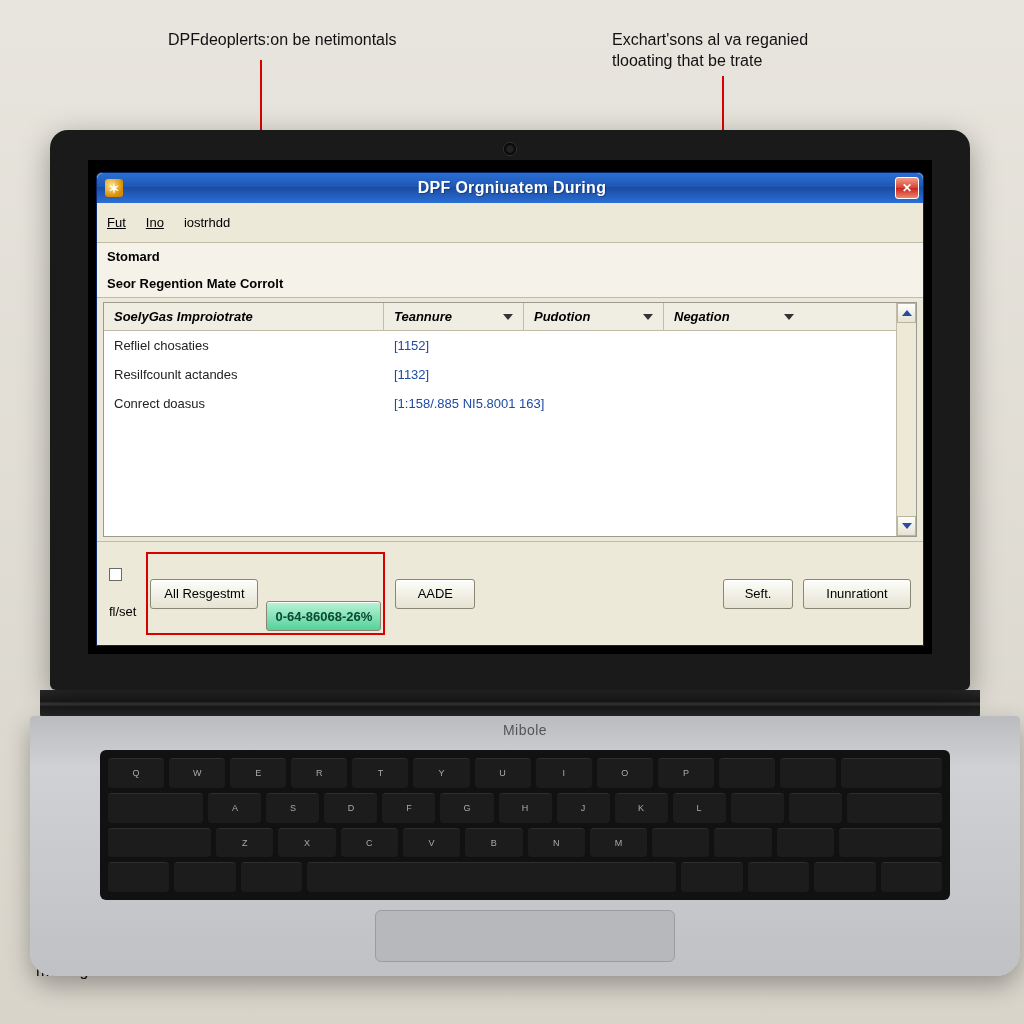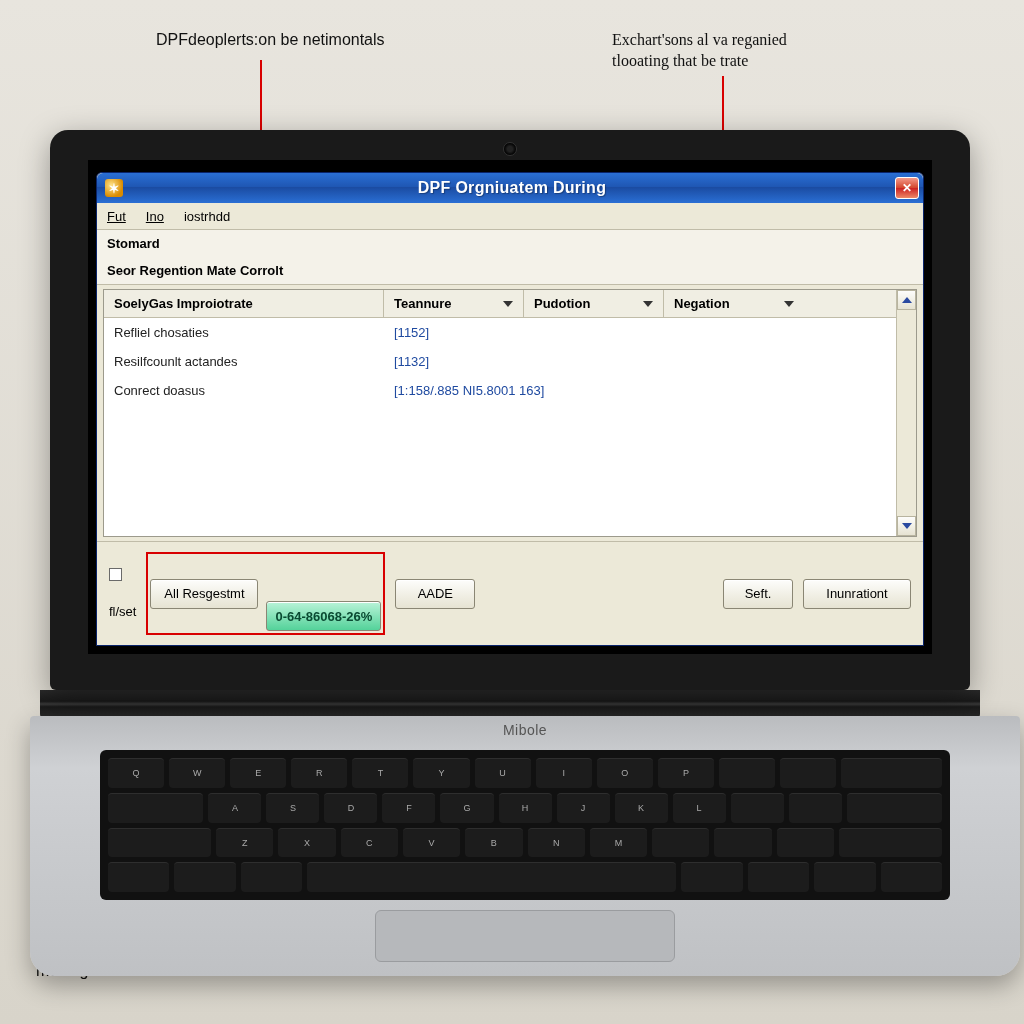--- a/index.html
+++ b/index.html
@@ -154,21 +154,21 @@
     border: 1px solid #fff;
     border-radius: 3px;
     color: #fff;
     font-weight: bold;
     display: flex; align-items: center; justify-content: center;
     font-size: 12px;
     cursor: pointer;
   }
 
   .menubar {
-    height: 27px;
+    height: 40px;
     background: #ece9d8;
     border-bottom: 1px solid #c0bca8;
     display: flex;
     align-items: stretch;
     font-size: 13px;
   }
   .menuitem {
     padding: 4px 10px;
     display: flex;
     align-items: center;
@@ -192,20 +192,21 @@
     flex-direction: column;
     background: #fff;
     margin: 4px 6px;
     border: 1px solid #9c9a8c;
     position: relative;
   }
   .col-headers {
     display: flex;
     background: #f0eee3;
     border-bottom: 1px solid #c0bca8;
+    font-style: italic;
   }
   .col-header {
     padding: 6px 10px;
     border-right: 1px solid #c0bca8;
     display: flex;
     align-items: center;
     justify-content: space-between;
     font-weight: bold;
     cursor: pointer;
   }
@@ -328,25 +329,25 @@
     position: absolute;
     width: 0; height: 0;
     border-left: 6px solid transparent;
     border-right: 6px solid transparent;
     border-bottom: 12px solid #d80000;
   }
 </style>
 </head>
 <body>
 
-<div class="callout" style="left:156px; top:30px;">DPFdeoplerts:on be netimontals</div>
+<div class="callout" style="left:168px; top:30px;">DPFdeoplerts:on be netimontals</div>
 <div class="leader" style="left:260px; top:60px; height:168px;"></div>
 <div class="arrowhead-down" style="left:254px; top:224px;"></div>
 
-<div class="callout" style="left:612px; top:30px;font-family:Liberation Serif, serif;">
+<div class="callout" style="left:612px; top:30px;">
   <span>Exchart'sons al va reganied</span><br>
   <span>tlooating that be trate</span>
 </div>
 <div class="leader" style="left:722px; top:76px; height:278px;"></div>
 <div class="arrowhead-down" style="left:716px; top:350px;"></div>
 
 <div class="callout" style="left:292px; top:518px;">T'nsflet gratiors of that profolr</div>
 <div class="leader" style="left:382px; top:304px; height:212px;"></div>
 <div class="arrowhead-up" style="left:376px; top:294px;"></div>
 

